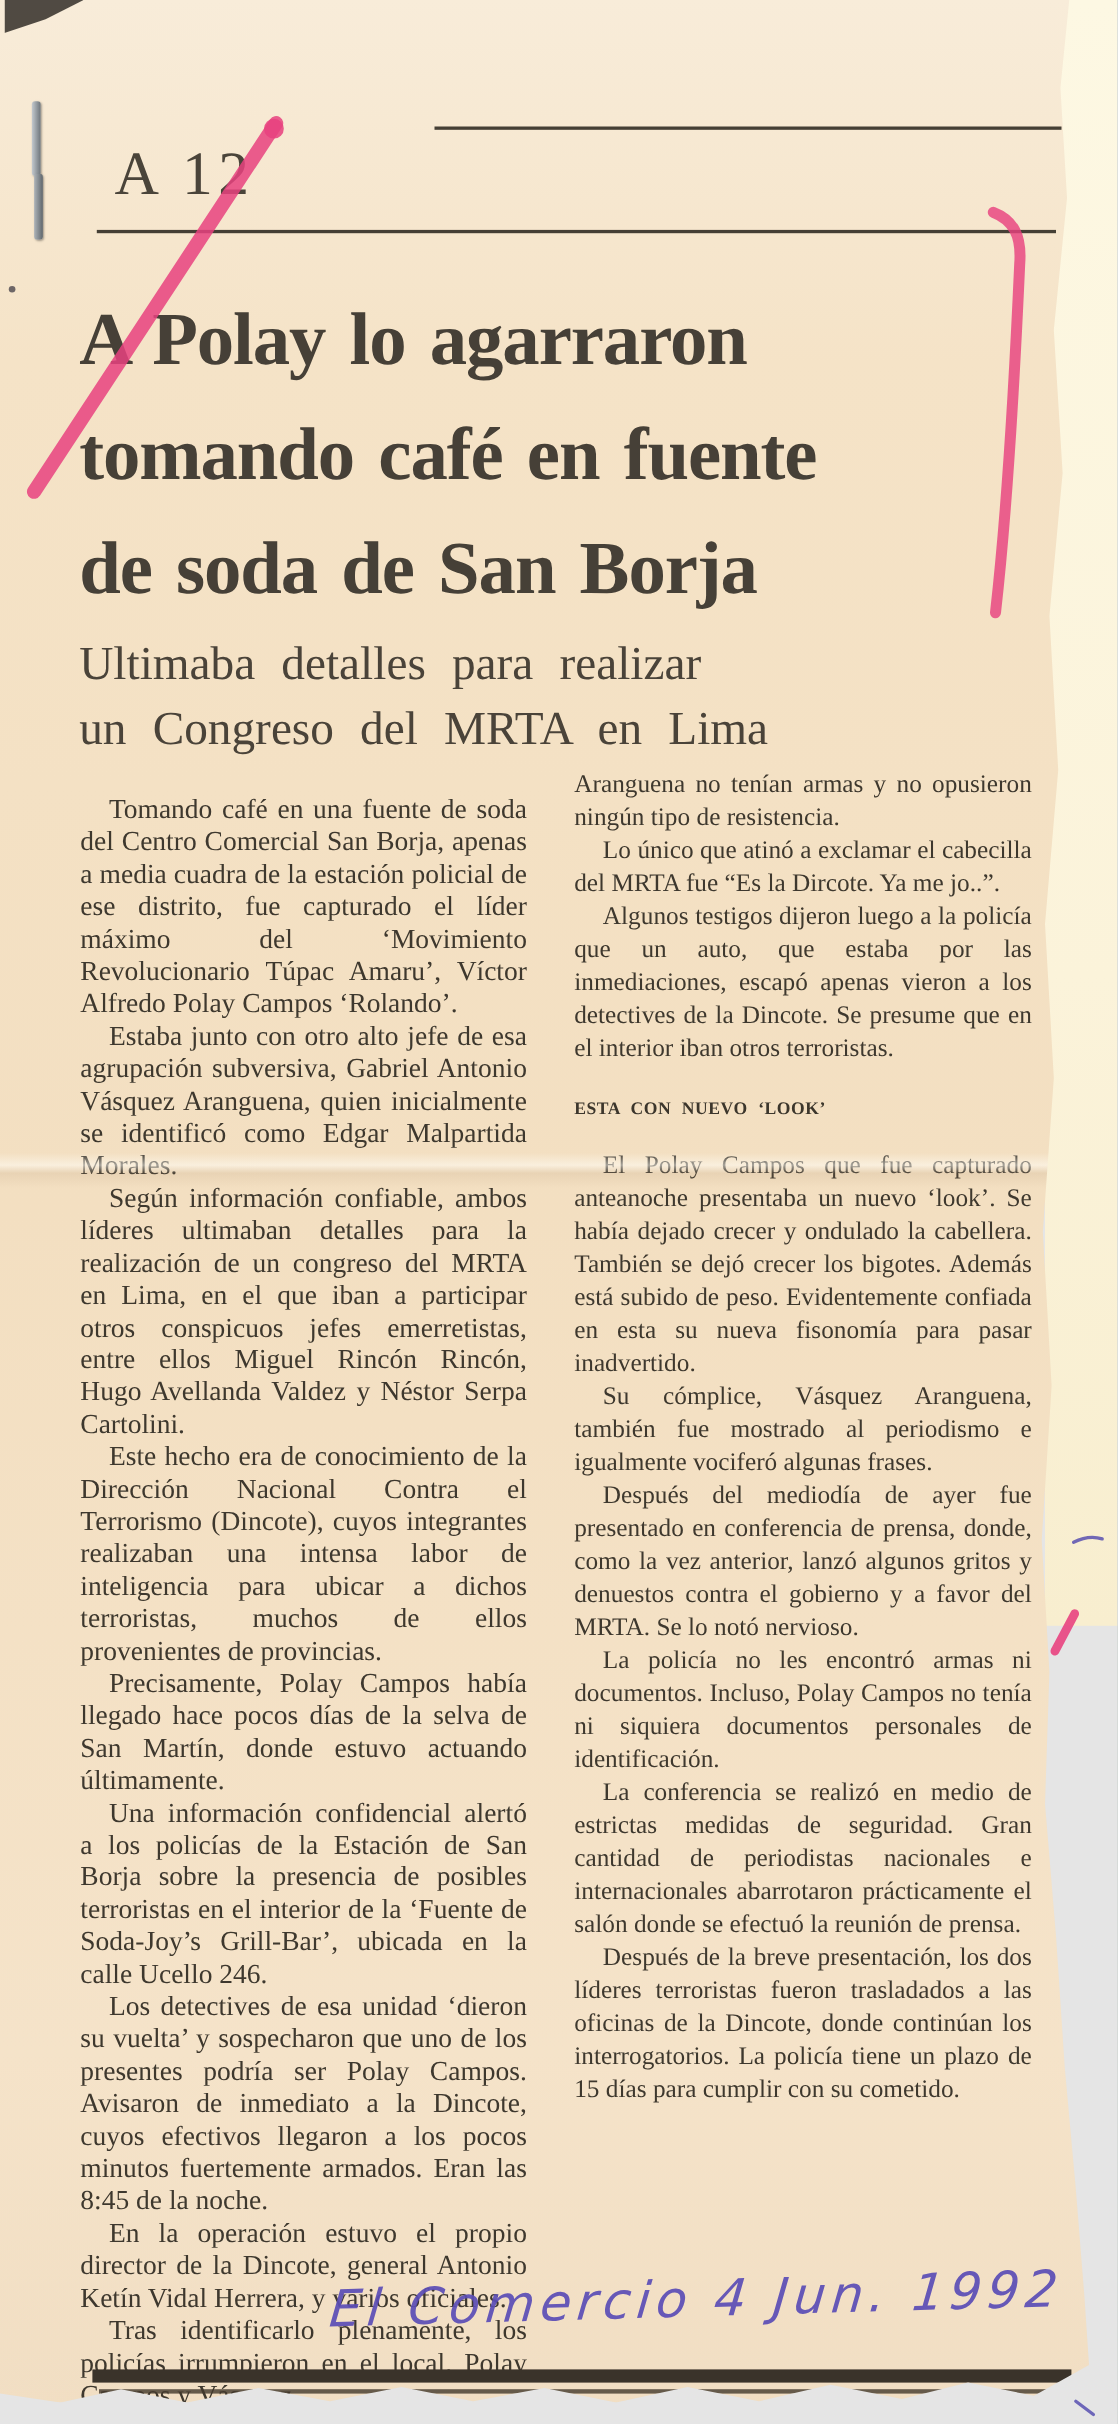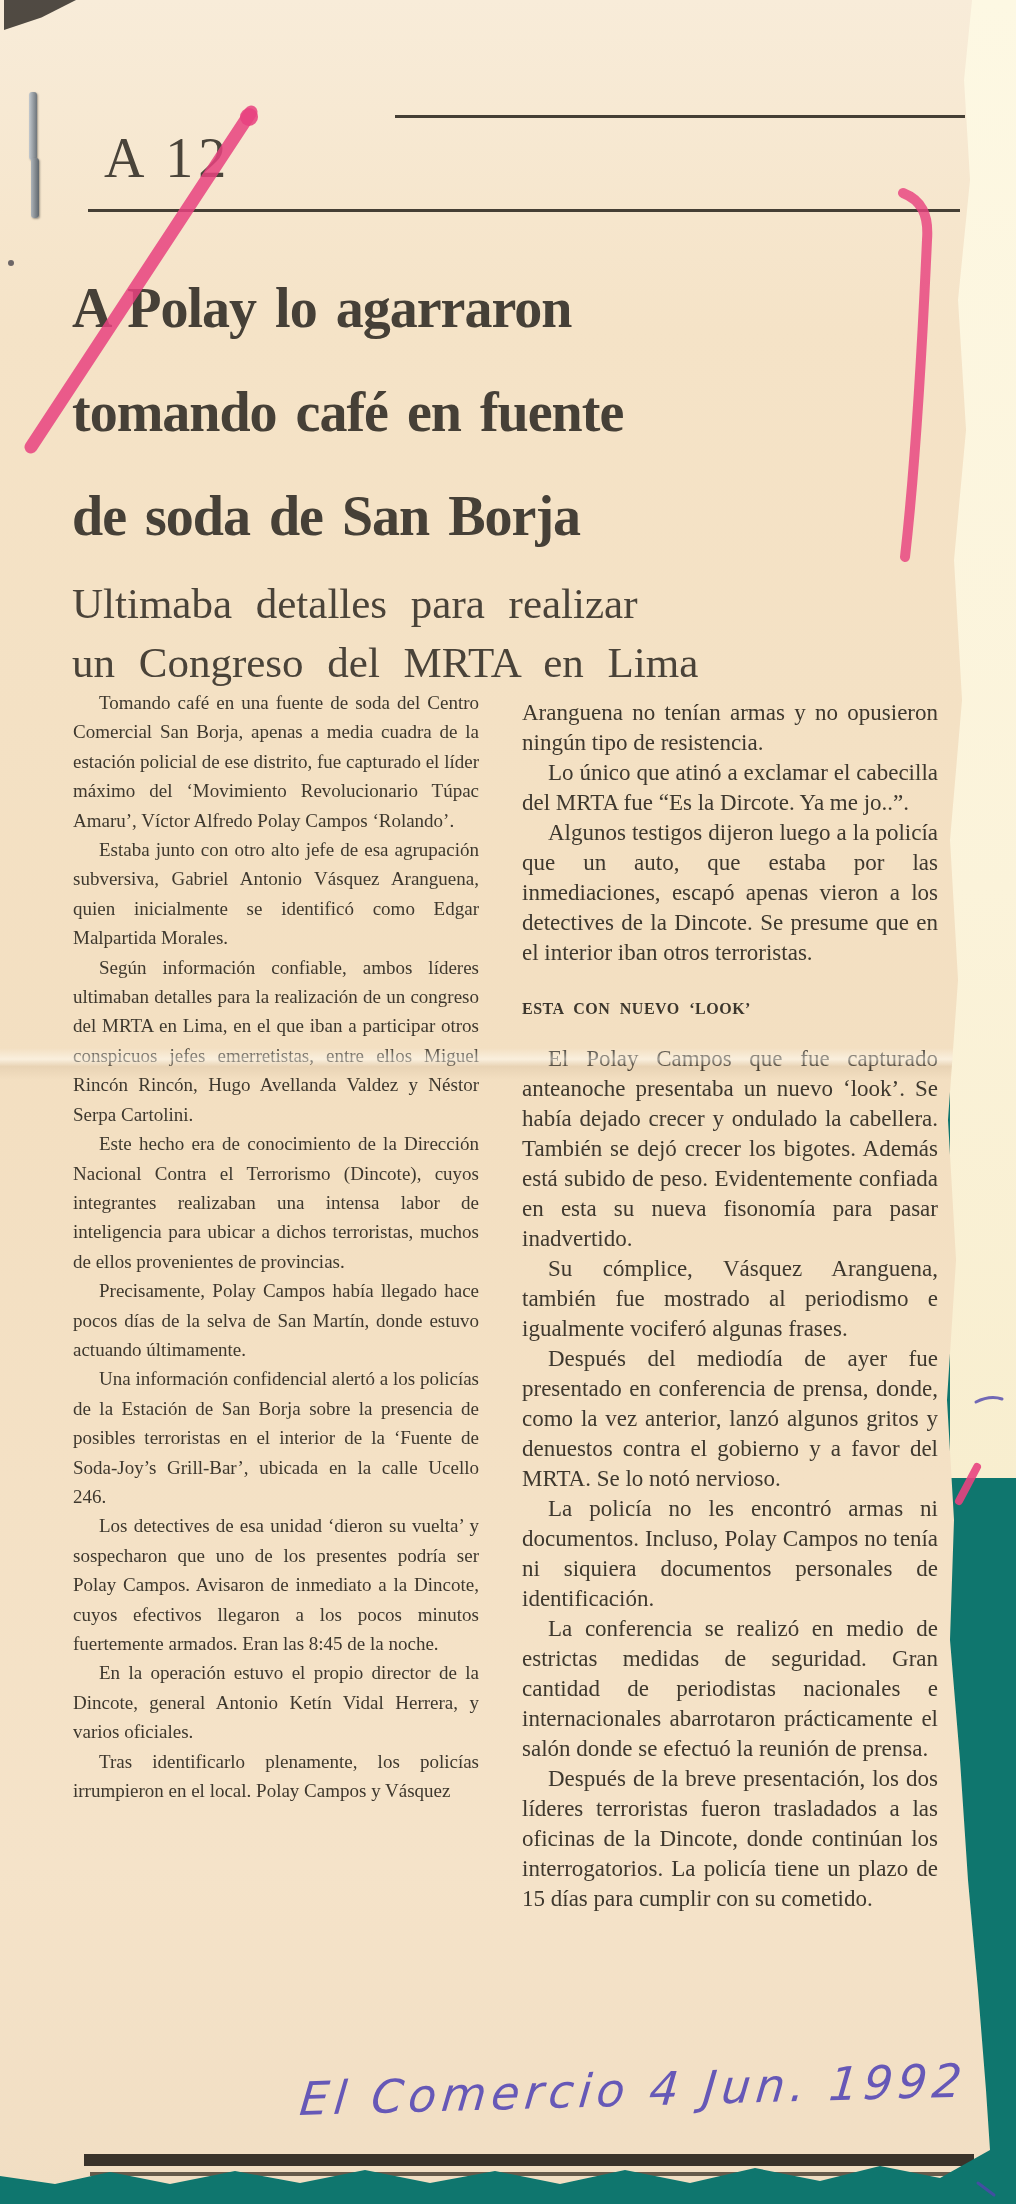--- a/index.html
+++ b/index.html
@@ -1,16 +1,16 @@
 <!DOCTYPE html>
 <html><head>
 <meta charset="utf-8">
 <style>
   html,body{margin:0;padding:0;background:#c8cfcc;}
-  .scan{position:relative;width:1016px;height:2204px;background:#0f766e;overflow:hidden;
+  .scan{position:relative;width:1016px;height:2204px;background:#e5e5e5;overflow:hidden;
         font-family:"Liberation Serif","DejaVu Serif",serif;}
   
   .backing{position:absolute;left:950px;top:0;width:66px;height:1478px;
            background:linear-gradient(180deg,#fdf8e3 0%,#fbf3da 60%,#f8eecf 100%);}
   
   .clip{position:absolute;left:0;top:0;width:992px;height:2196px;
         background:linear-gradient(180deg,#f8ecd9 0%,#f5e3c7 15%,#f3dfc1 50%,#f5e3c9 85%,#f1dec3 100%);
         clip-path:polygon(0px 0px,972px 0px,964px 80px,970px 180px,958px 300px,966px 430px,
           954px 560px,962px 700px,950px 840px,958px 980px,948px 1120px,956px 1260px,
           947px 1400px,954px 1520px,950px 1640px,960px 1760px,968px 1880px,978px 1990px,
@@ -20,28 +20,28 @@
         filter:drop-shadow(3px 4px 6px rgba(70,70,70,.35));}
   .corner-mark{position:absolute;left:4px;top:0;width:72px;height:30px;background:#26221d;opacity:.8;
         clip-path:polygon(0 0,100% 0,52% 58%,0 100%);}
   .staple-a{position:absolute;left:29px;top:92px;width:8px;height:68px;border-radius:3px;
         background:linear-gradient(90deg,#c3c9ce,#6e757b);box-shadow:1px 1px 2px rgba(0,0,0,.35);}
   .staple-b{position:absolute;left:31px;top:158px;width:8px;height:60px;border-radius:3px;
         background:linear-gradient(90deg,#aeb4b9,#5f666c);box-shadow:1px 1px 2px rgba(0,0,0,.35);}
   .rule-top{position:absolute;left:395px;top:115px;width:570px;height:3px;background:#453f35;}
   .rule-head{position:absolute;left:88px;top:209px;width:872px;height:3px;background:#453f35;}
   .pagemark{position:absolute;left:104px;top:126px;font-size:56px;color:#4a443a;letter-spacing:5px;}
-  .headline{position:absolute;left:72px;top:256px;width:900px;font-size:56px;font-weight:bold;
+  .headline{position:absolute;left:72px;top:256px;width:900px;font-size:68px;font-weight:bold;
         color:#464037;line-height:104px;letter-spacing:-1px;word-spacing:6px;white-space:nowrap;}
   .subheadline{position:absolute;left:72px;top:574px;font-size:43px;color:#4a4339;
         line-height:59px;word-spacing:13px;white-space:nowrap;}
   .col{position:absolute;color:#3e382e;text-align:justify;}
   .col p{margin:0;text-indent:26px;}
   .col p.no-indent{text-indent:0;}
-  .col-left{left:73px;top:688px;width:406px;font-size:19px;line-height:29.4px;}
+  .col-left{left:73px;top:722px;width:406px;font-size:25px;line-height:29.4px;}
   .col-right{left:522px;top:698px;width:416px;font-size:23px;line-height:30px;}
   .section-head{font-weight:bold;text-indent:0 !important;margin:26px 0 20px 0 !important;
         font-size:16px;letter-spacing:.5px;word-spacing:5px;color:#3c362c;text-align:left;}
   .crease{position:absolute;left:0;top:1048px;width:968px;height:32px;
         background:linear-gradient(180deg,rgba(255,250,240,0) 0%,rgba(255,252,244,.55) 35%,
                    rgba(168,138,104,.14) 58%,rgba(255,250,240,0) 100%);}
   .bottom-bar{position:absolute;left:84px;top:2154px;width:890px;height:12px;background:#3a332a;}
   .bottom-line{position:absolute;left:90px;top:2172px;width:876px;height:4px;background:rgba(66,56,44,.8);}
   .handnote{position:absolute;left:300px;top:2072px;font-family:"DejaVu Sans","Liberation Sans",sans-serif;
         font-style:italic;font-size:46px;letter-spacing:5px;color:#5b4db6;white-space:nowrap;

